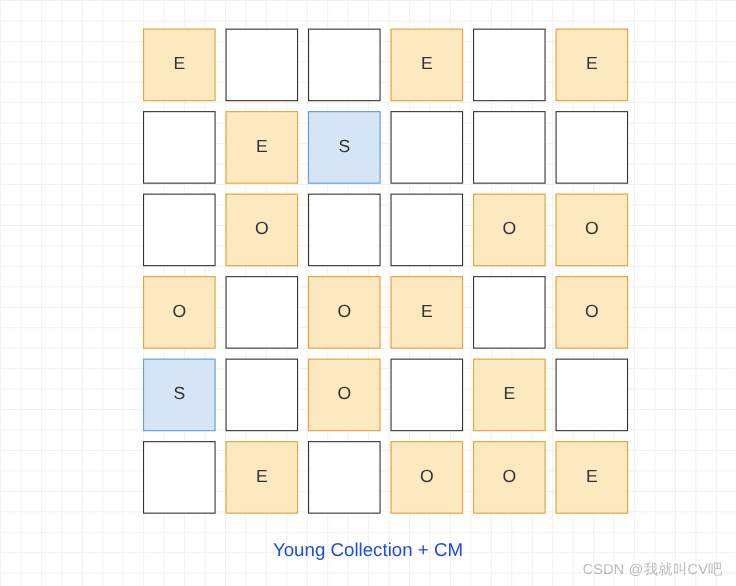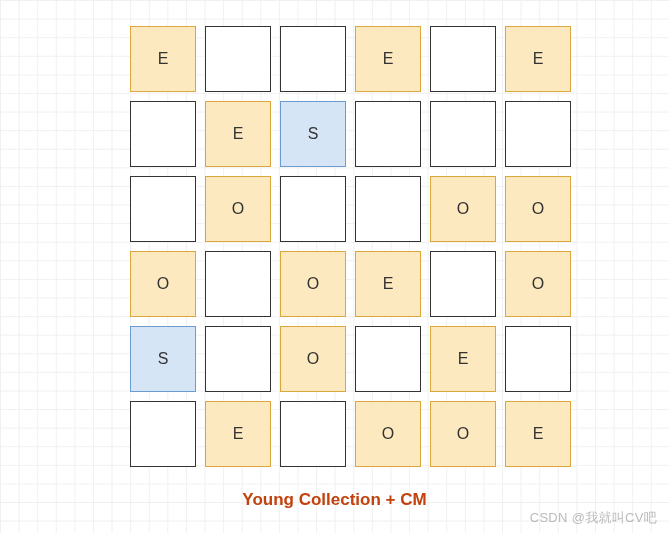--- a/index.html
+++ b/index.html
@@ -41,23 +41,23 @@
     }
     .cell.e { background: #fce9bf; border-color: #dba63b; }
     .cell.o { background: #fce9bf; border-color: #dba63b; }
     .cell.s { background: #d6e5f5; border-color: #6a9bd1; }
     .title {
       position: absolute;
       left: 0;
       right: 0;
       top: 490px;
       text-align: center;
-      font-weight: bold;
+      font-weight: normal;
       font-size: 17px;
-      color: #c2410c;
+      color: #1d4ed8;
     }
     .watermark {
       position: absolute;
       right: 12px;
       bottom: 6px;
       font-size: 13px;
       color: rgba(120,120,120,0.5);
       letter-spacing: 0.3px;
       margin-top: 38px;
     }

